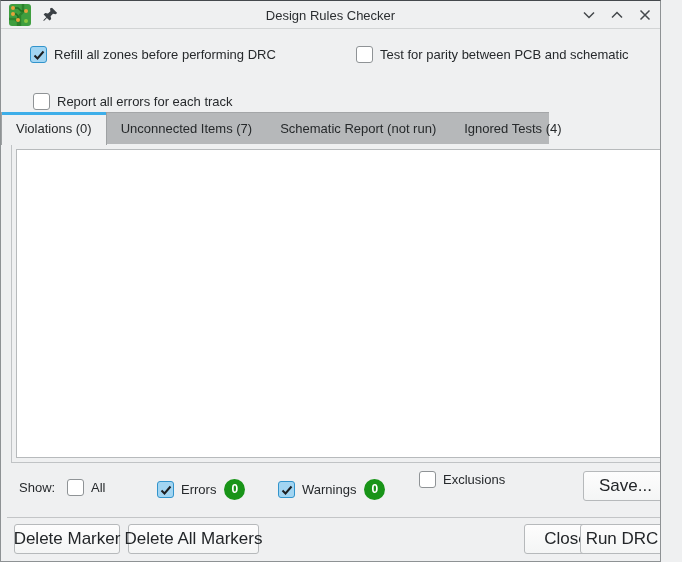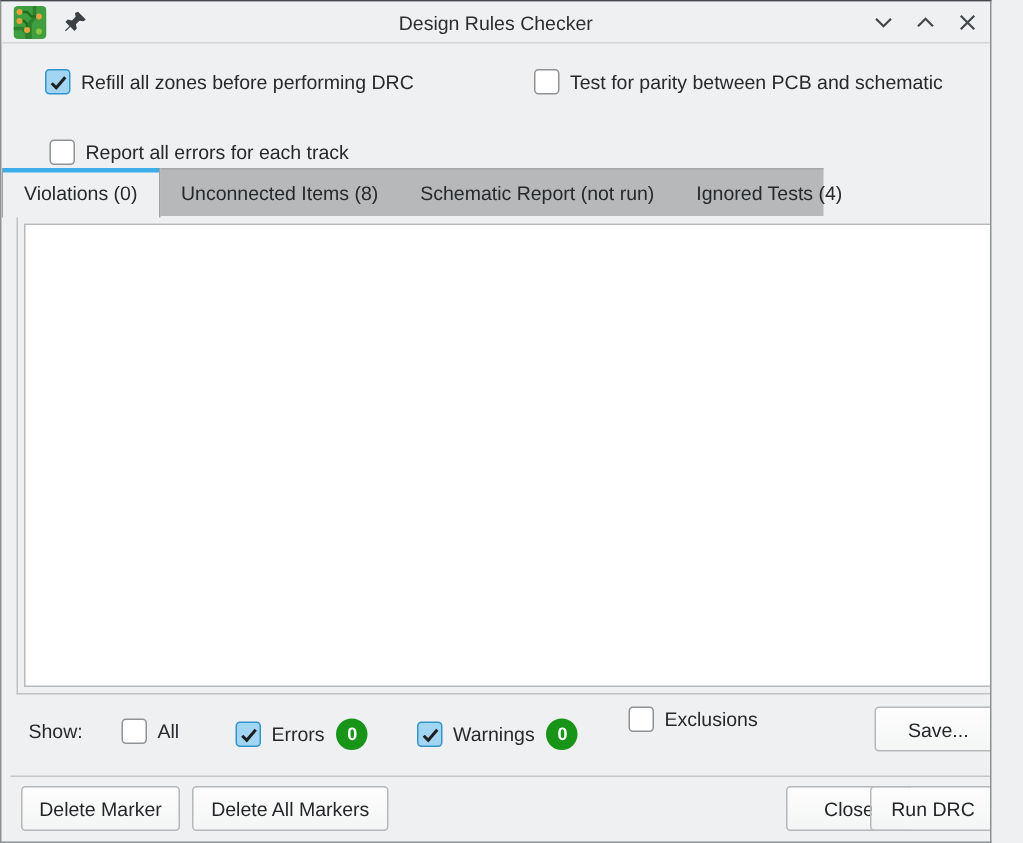--- a/index.html
+++ b/index.html
@@ -94,21 +94,21 @@
     min-width: 21px; height: 21px; line-height: 21px;
     border-radius: 50%;
     background: #189418; color: #ffffff;
     font-weight: bold; font-size: 12px; text-align: center;
   }
   
   .btn {
     position: absolute; height: 30px;
     background: linear-gradient(#fdfdfd, #f4f5f5);
     border: 1px solid #b6b9bb; border-radius: 3px;
-    color: #232629; font-size: 13px;
+    color: #232629; font-size: 17px;
     display: flex; align-items: center; justify-content: center;
     white-space: nowrap;
   }
   .divider { position: absolute; left: 6px; top: 516px; width: 670px; height: 1px; background: #c3c5c7; }
 </style>
 </head>
 <body>
 
 <div class="window">
 
@@ -171,36 +171,36 @@
       
     </span>
     <span>Report all errors for each track</span>
   </div>
 
   <div class="tabbar">
     <div class="tab active">
       <span>Violations (0)</span>
     </div>
     <div class="tab">
-      <span>Unconnected Items (8)</span>
+      <span>Unconnected Items (7)</span>
     </div>
     <div class="tab">
       <span>Schematic Report (not run)</span>
     </div>
     <div class="tab">
       <span>Ignored Tests (4)</span>
     </div>
   </div>
 
   <div class="tab-panel"></div>
   <div class="violations-list"></div>
 
   <span class="show-label">Show:</span>
 
-  <div class="check-item" style="left:80px; top:478px;">
+  <div class="check-item" style="left:66px; top:478px;">
     <span class="checkbox">
       
     </span>
     <span>All</span>
   </div>
 
   <div class="check-item" style="left:156px; top:478px;">
     <span class="checkbox checked">
       <svg width="12" height="12" viewBox="0 0 12 12">
           <polyline points="1.5,6.5 4.5,9.5 10.5,2.5" fill="none" stroke="#1d1f21" stroke-width="2"></polyline>

